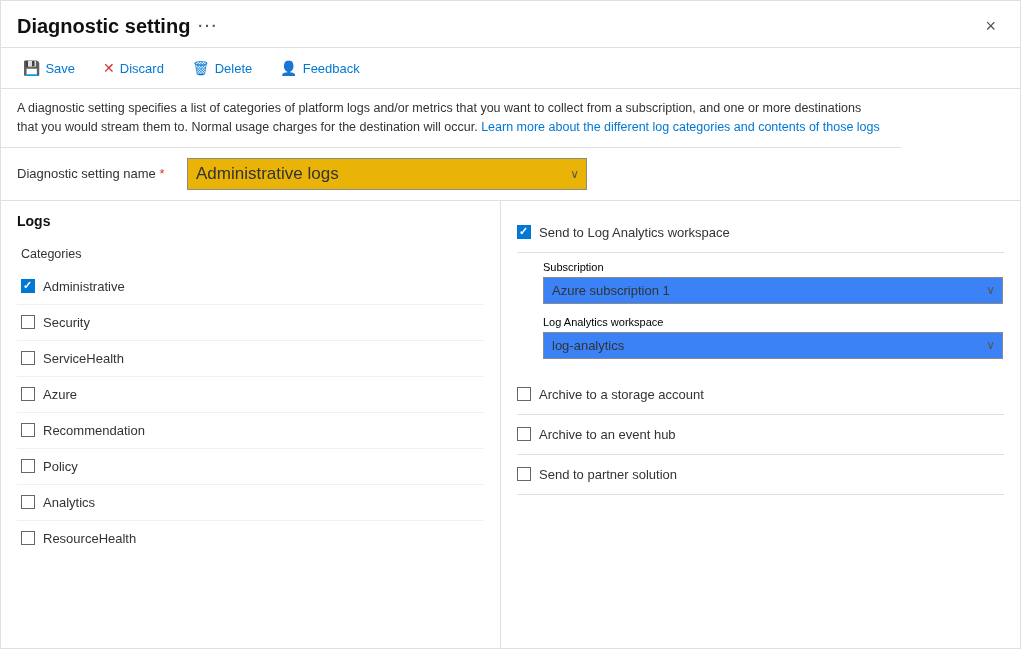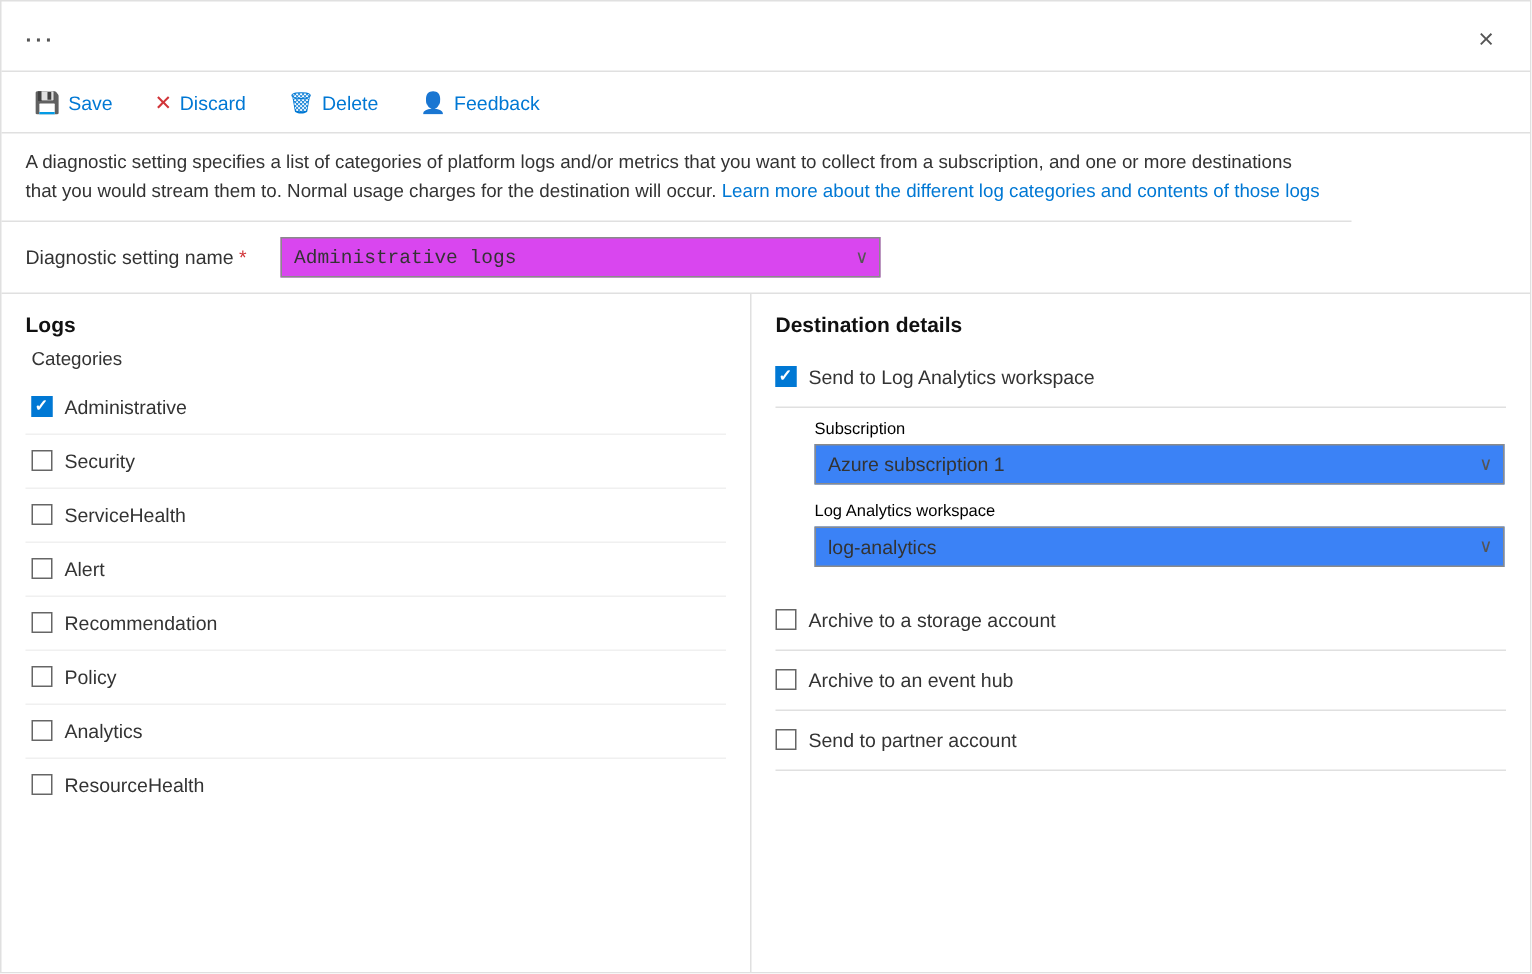--- a/index.html
+++ b/index.html
@@ -99,26 +99,25 @@
       color: #d13438;
     }
     .setting-name-input-wrapper {
       position: relative;
       width: 400px;
     }
     .setting-name-input {
       width: 100%;
       border: 1px solid #8a8a8a;
       padding: 5px 30px 5px 8px;
-      font-size: 13px;
-      color: #333;
-      background: #d946ef;
+      font-size: 17px;
+      color: #333;
+      background: #eab308;
       outline: none;
       cursor: pointer;
-      font-family: Liberation Mono, monospace;
     }
     .setting-name-dropdown-icon {
       position: absolute;
       right: 8px;
       top: 50%;
       transform: translateY(-50%);
       color: #555;
       font-size: 12px;
       pointer-events: none;
     }
@@ -135,21 +134,21 @@
     }
     .right-panel {
       flex: 1;
       padding: 12px 16px;
       overflow-y: auto;
     }
     .section-title {
       font-size: 14px;
       font-weight: 600;
       color: #111;
-      margin-bottom: 8px;
+      margin-bottom: 18px;
     }
     .categories-label {
       font-size: 12.5px;
       color: #333;
       margin-bottom: 8px;
       margin-left: 4px;
     }
     .checkbox-item {
       display: flex;
       align-items: center;
@@ -240,20 +239,21 @@
     }
   </style>
 </head>
 <body>
 
 <div class="panel">
 
   <div class="panel-header">
     <div style="display:flex; align-items:center; gap:10px;">
       <span class="panel-title">
+        <span>Diagnostic setting</span>
         <span class="panel-title-ellipsis">···</span>
       </span>
     </div>
     <button class="close-btn">×</button>
   </div>
 
   <div class="toolbar">
     <button class="toolbar-btn">
       <span class="toolbar-icon">💾</span>
       <span>Save</span>
@@ -300,21 +300,21 @@
           <div class="checkbox-item">
             <input type="checkbox" class="checkbox-input" id="log-security" style="">
             <label for="log-security">Security</label>
           </div>
           <div class="checkbox-item">
             <input type="checkbox" class="checkbox-input" id="log-servicehealth" style="">
             <label for="log-servicehealth">ServiceHealth</label>
           </div>
           <div class="checkbox-item">
             <input type="checkbox" class="checkbox-input" id="log-alert" style="">
-            <label for="log-alert">Alert</label>
+            <label for="log-alert">Azure</label>
           </div>
           <div class="checkbox-item">
             <input type="checkbox" class="checkbox-input" id="log-recommendation" style="">
             <label for="log-recommendation">Recommendation</label>
           </div>
           <div class="checkbox-item">
             <input type="checkbox" class="checkbox-input" id="log-policy" style="">
             <label for="log-policy">Policy</label>
           </div>
           <div class="checkbox-item">
@@ -322,21 +322,20 @@
             <label for="log-autoscale">Analytics</label>
           </div>
           <div class="checkbox-item">
             <input type="checkbox" class="checkbox-input" id="log-resourcehealth" style="">
             <label for="log-resourcehealth">ResourceHealth</label>
           </div>
         </div>
     </div>
 
     <div class="right-panel">
-      <div class="section-title">Destination details</div>
 
       <div class="dest-option">
         <input type="checkbox" class="checkbox-input" id="dest-log-analytics" checked="" style="">
         <label for="dest-log-analytics">Send to Log Analytics workspace</label>
       </div>
 
       <div class="sub-fields">
         <div class="sub-field-label">Subscription</div>
         <div class="sub-field-select-wrapper">
           <select class="sub-field-select">
@@ -359,17 +358,17 @@
         <label for="dest-storage">Archive to a storage account</label>
       </div>
 
       <div class="dest-option">
         <input type="checkbox" class="checkbox-input" id="dest-eventhub" style="">
         <label for="dest-eventhub">Archive to an event hub</label>
       </div>
 
       <div class="dest-option">
         <input type="checkbox" class="checkbox-input" id="dest-partner" style="">
-        <label for="dest-partner">Send to partner account</label>
+        <label for="dest-partner">Send to partner solution</label>
       </div>
     </div>
   </div>
 </div>
 
 </body></html>

